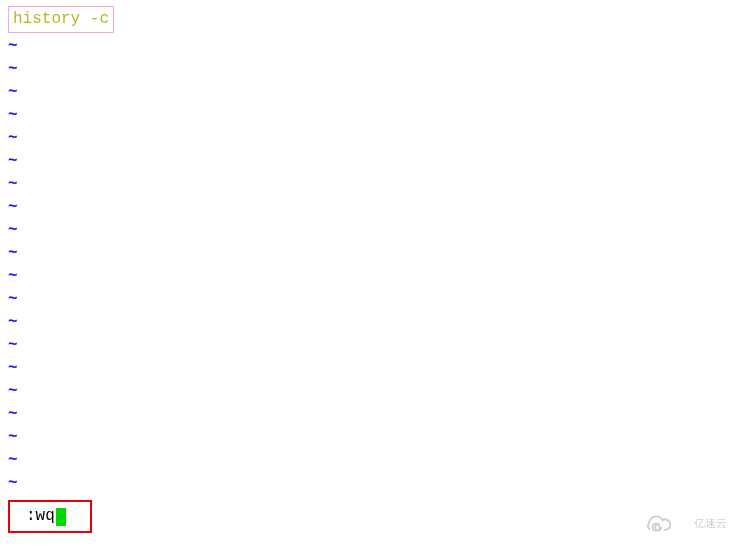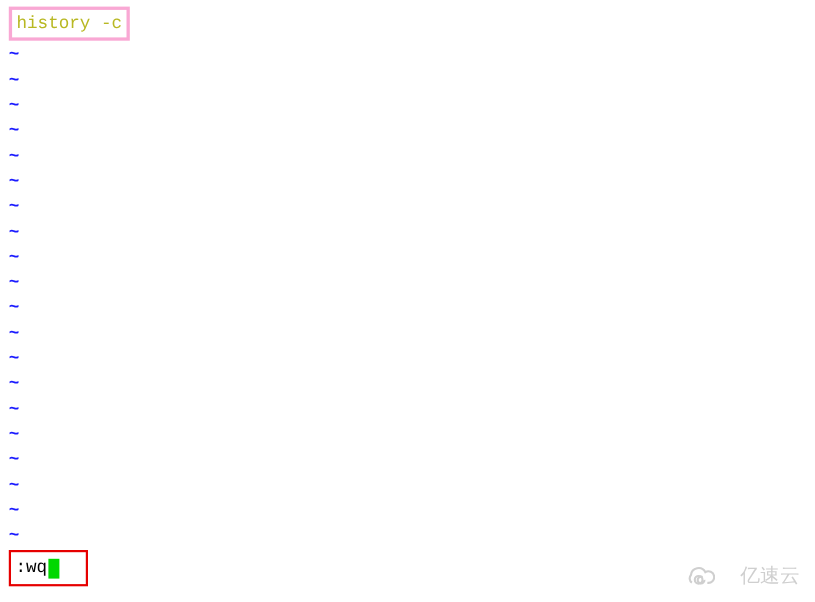--- a/index.html
+++ b/index.html
@@ -16,21 +16,21 @@
       line-height: 23px;
       position: relative;
       overflow: hidden;
     }
     .editor {
       padding: 6px 8px;
       height: 100%;
       position: relative;
     }
     .content-box {
-      border: 3px solid #f9a8d4;
+      border: 1px solid #f9a8d4;
       display: inline-block;
       padding: 1px 4px;
       margin-bottom: 2px;
       text-align: center;
     }
     .cmd-line {
       color: #b8b823;
       white-space: pre;
       font-weight: normal;
     }
@@ -41,42 +41,42 @@
     }
     .command-row {
       position: absolute;
       bottom: 14px;
       left: 8px;
     }
     .command-box {
       border: 2px solid #e60000;
       display: inline-flex;
       align-items: center;
-      padding: 3px 4px;
+      padding: 3px 16px;
       padding-right: 24px;
     }
     .command-text {
       color: #000000;
       white-space: pre;
     }
     .cursor {
       display: inline-block;
       width: 10px;
       height: 18px;
       background: #00d800;
       vertical-align: middle;
       margin-left: 1px;
     }
     .watermark {
       position: absolute;
       bottom: 12px;
       right: 14px;
       color: #cfcfcf;
       font-family: Arial, sans-serif;
-      font-size: 18px;
+      font-size: 11px;
       display: flex;
       align-items: center;
       gap: 23px;
     }
     .watermark-icon {
       width: 28px;
       height: 20px;
     }
     .watermark-icon svg {
       stroke: #cfcfcf;

